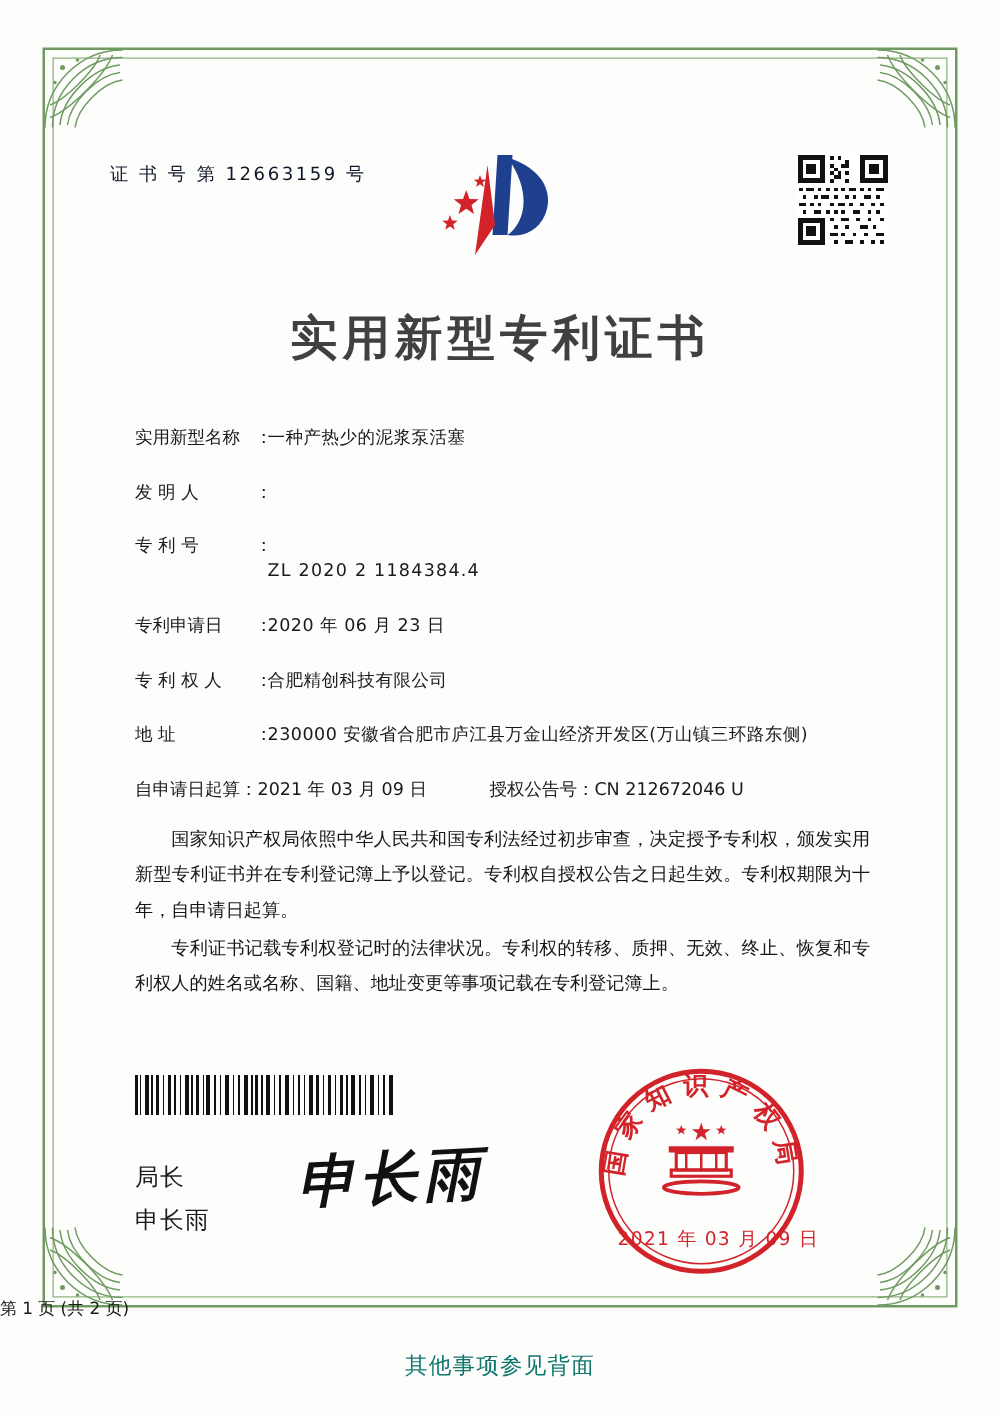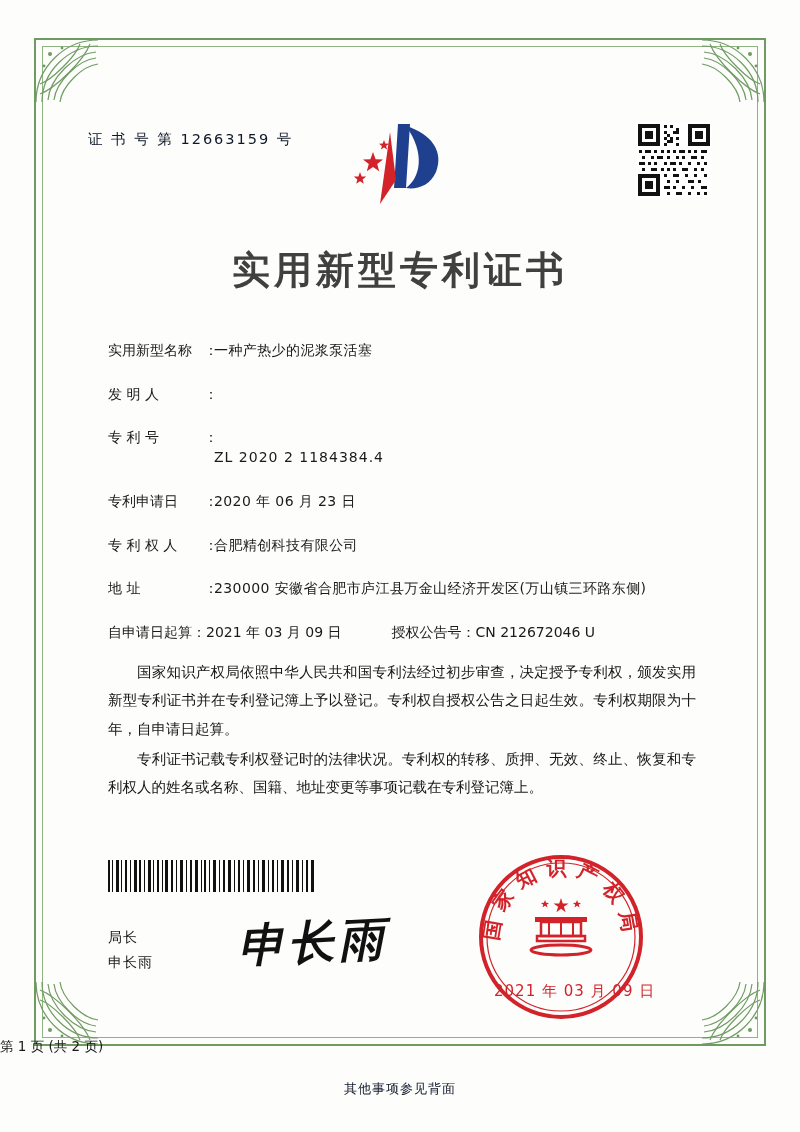--- a/index.html
+++ b/index.html
@@ -153,21 +153,21 @@
     width: 210px;
     height: 32px;
   }
   .barcode svg { display:block; }
 
   
   .sig-label {
     position: absolute;
     left: 108px;
     top: 925px;
-    font-size: 14px;
+    font-size: 19px;
     line-height: 1.8;
     letter-spacing: 1px;
   }
   .sig-script {
     position: absolute;
     left: 238px;
     top: 912px;
     font-size: 46px;
     font-family: "DejaVu Serif", "Liberation Serif", serif;
     font-style: italic;
@@ -203,22 +203,22 @@
     top: 1038px;
     text-align: left;
     font-size: 13.5px;
     color: #1a1a1a;
   }
   .footer-note {
     position: absolute;
     left: 0; right: 0;
     top: 1080px;
     text-align: center;
-    font-size: 13px;
-    color: #0f172a;
+    font-size: 18px;
+    color: #0f766e;
     letter-spacing: 1px;
   }
 </style>
 </head>
 <body>
 
 <div class="page">
 
   <div class="border-outer"></div>
   <div class="border-inner"></div>

